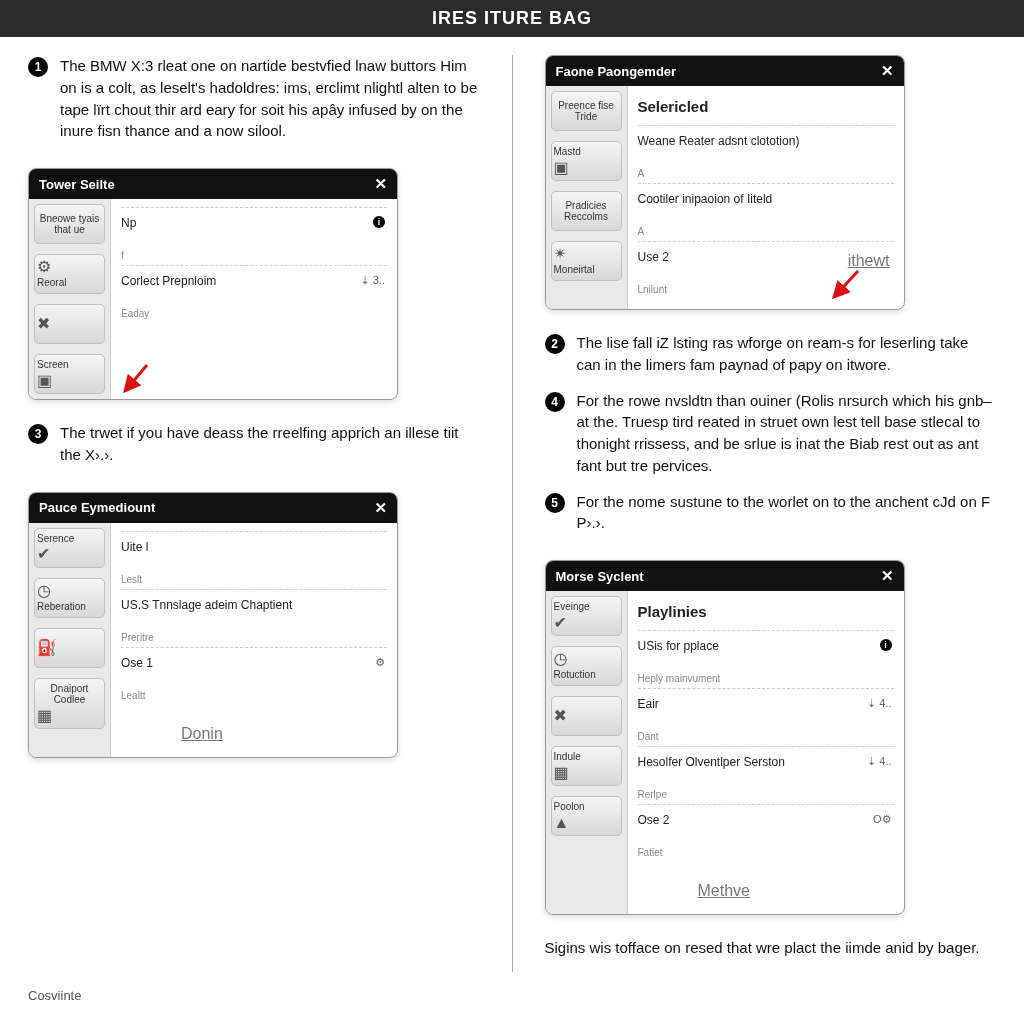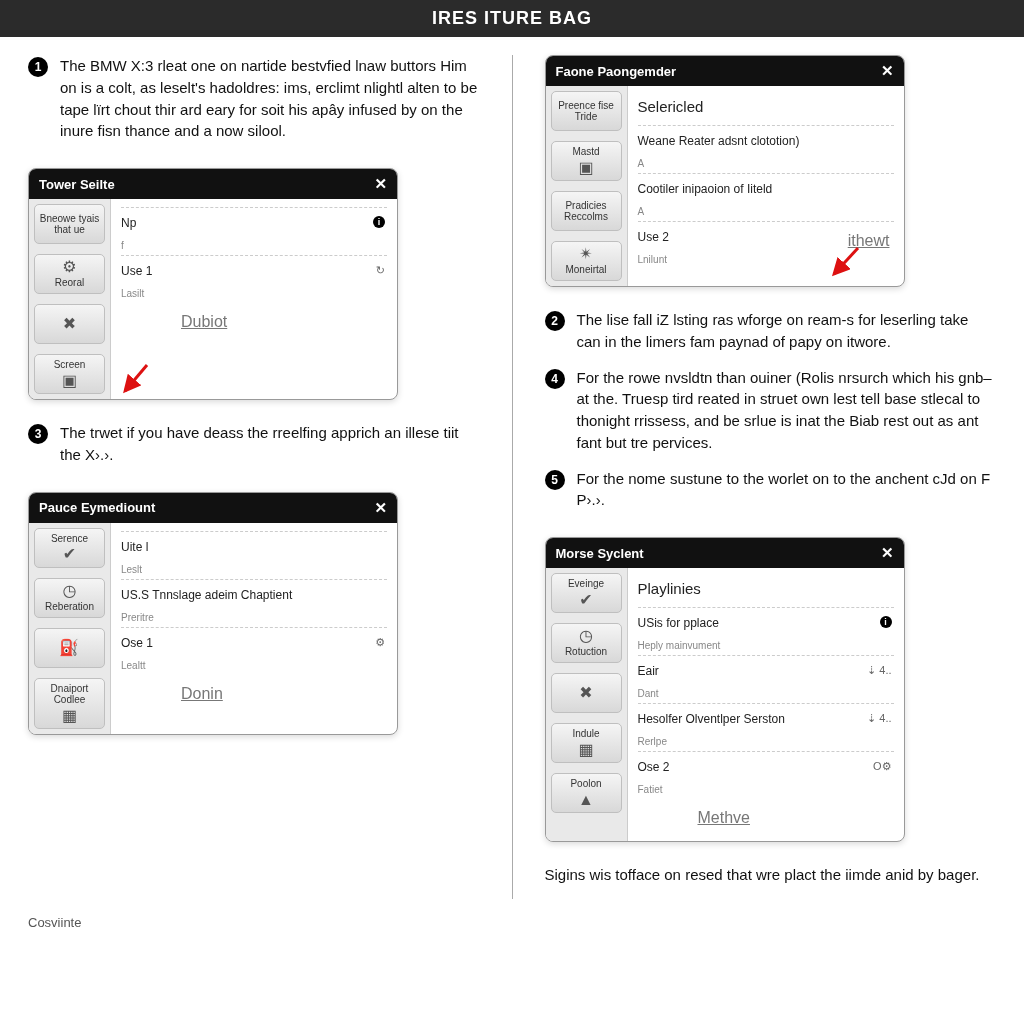--- a/index.html
+++ b/index.html
@@ -106,46 +106,46 @@
     margin: 5px;
     padding: 4px 2px;
     text-align: center;
     font-size: 10px;
     line-height: 1.15;
     color: #333;
     background: linear-gradient(#f5f5f5, #d8d8d8);
     min-height: 40px;
     display: flex;
     flex-direction: column;
-    align-items: center;
+    align-items: flex-start;
     justify-content: center;
     gap: 2px;
   }
   .tab .ico {
     font-size: 16px;
     line-height: 1;
     color: #555;
   }
   .content {
     flex: 1;
     padding: 8px 10px 10px 10px;
     font-size: 12px;
     color: #222;
   }
   .content-head {
-    font-weight: 400;
+    font-weight: 700;
     font-size: 15px;
     padding: 4px 0 10px 0;
   }
   .row {
     border-top: 1px dashed #ccc;
     padding: 8px 0 4px 0;
     display: flex;
     flex-direction: column;
-    gap: 10px;
+    gap: 20px;
     position: relative;
   }
   .row .r-title { font-size: 12px; color: #222; }
   .row .r-sub { font-size: 10px; color: #888; }
   .row .r-right {
     position: absolute;
     right: 2px;
     top: 8px;
     font-size: 11px;
     color: #666;
@@ -221,26 +221,23 @@
         </div>
         <div class="content" style="position:relative;">
           <div class="row">
             <span class="r-title">Np</span>
             <span class="r-sub">f</span>
             <span class="r-right">
                 <span class="info-dot">i</span>
               </span>
           </div>
           <div class="row">
-            <span class="r-title">Use 1</span>
-            <span class="r-sub">Lasilt</span>
-            <span class="r-right">
-                <span>↻</span>
-              </span>
-            <span class="link" style="margin-top:4px; margin-left:60px; display:inline-block;">Dubiot</span>
+            <span class="r-title">Corlect Prepnloim</span>
+            <span class="r-sub">Eaday</span>
+            <span class="r-right">⇣ 3..</span>
           </div>
 
           <div class="arrow" style="left:6px; bottom:-2px;">
             <svg viewBox="0 0 40 40">
                 <defs>
                   <marker id="ah1" markerWidth="6" markerHeight="6" refX="5" refY="3" orient="auto">
                     <path d="M0,0 L6,3 L0,6 Z" fill="#d11"></path>
                   </marker>
                 </defs>
                 <path d="M30,4 L8,30" stroke="#d11" stroke-width="3" fill="none" marker-end="url(#ah1)"></path>

